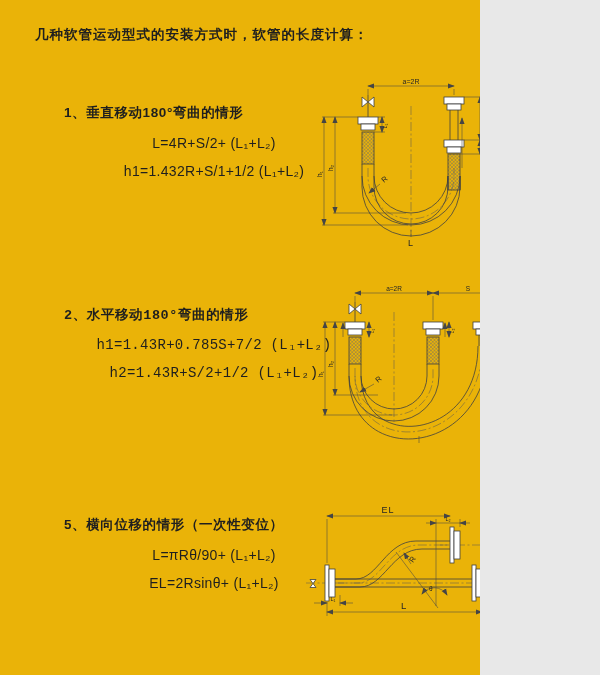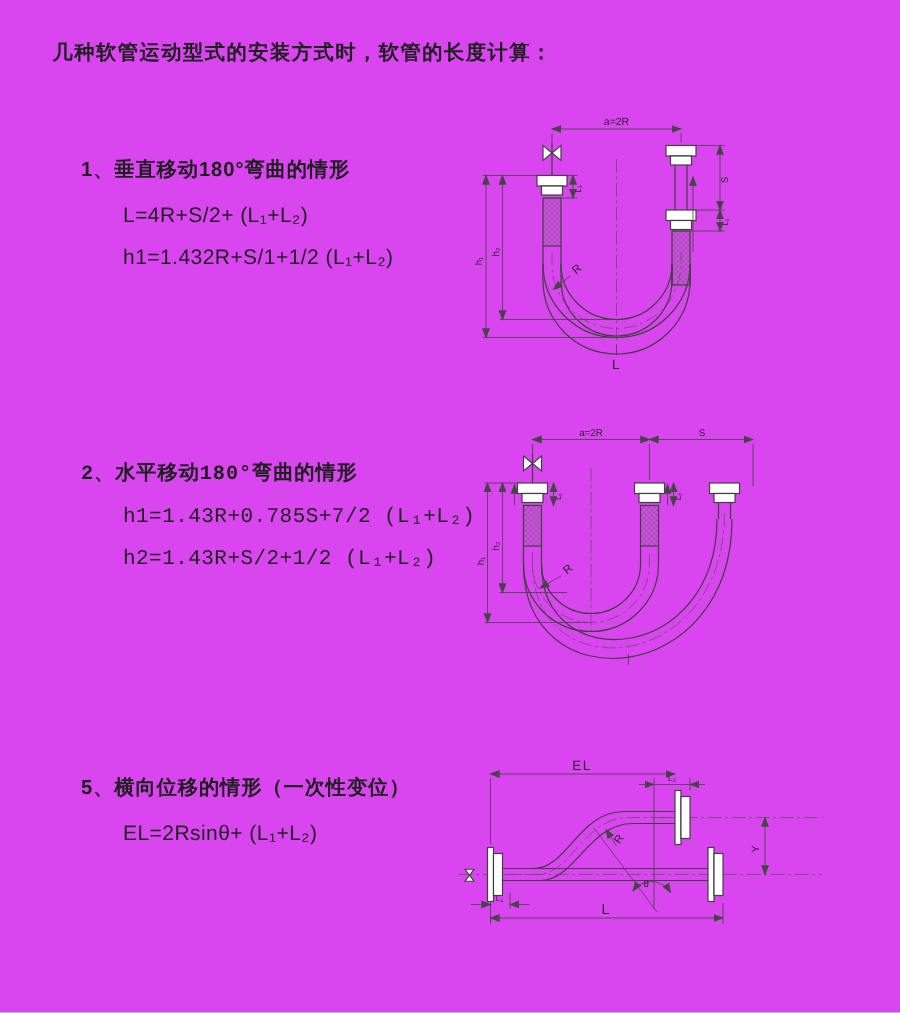--- a/index.html
+++ b/index.html
@@ -1,21 +1,21 @@
 <!DOCTYPE html>
 <html><head>
 <meta charset="utf-8">
 <style>
   html,body{margin:0;padding:0;background:#e8e8e8;}
-  #page{position:relative;width:600px;height:675px;background:#d946ef;overflow:hidden;
+  #page{position:relative;width:480px;height:675px;background:#eab308;overflow:hidden;
         font-family:"Liberation Sans","DejaVu Sans",sans-serif;color:#1f1f1f;}
   .title{position:absolute;left:35px;top:26px;font-size:13.5px;font-weight:bold;letter-spacing:1px;}
-  .section{position:absolute;left:6px;width:320px;}
+  .section{position:absolute;left:16px;width:320px;}
   .sec-heading{margin:0 0 0 48px;font-size:13.5px;font-weight:bold;letter-spacing:.6px;white-space:nowrap;}
-  .formula{margin:0 0 0 76px;font-size:14px;line-height:28px;letter-spacing:.3px;white-space:nowrap;}
+  .formula{margin:0 0 0 76px;font-size:14px;line-height:28px;letter-spacing:.3px;white-space:nowrap;text-align:center;}
   #sec1{top:104px;} #sec2{top:306px;font-family:Liberation Mono, monospace;} #sec3{top:516px;}
   #sec1 .sec-heading,#sec2 .sec-heading,#sec3 .sec-heading{margin-bottom:7px;}
   .diag{position:absolute;}
   #d1{left:312px;top:76px;} #d2{left:312px;top:284px;} #d3{left:300px;top:502px;}
   .ln{stroke:#404040;stroke-width:.8;fill:none;}
   .dm{stroke:#454545;stroke-width:.55;fill:none;}
   .cl{stroke:#555;stroke-width:.5;fill:none;stroke-dasharray:9 2.5 2 2.5;}
   .fl{fill:#ffffff;stroke:#404040;stroke-width:.8;}
   .ht{stroke:#404040;stroke-width:.8;}
   .tx{fill:#262626;font-family:"Liberation Sans","DejaVu Sans",sans-serif;}
@@ -34,20 +34,21 @@
   </div>
 
   <div class="section" id="sec2">
     <div class="sec-heading">2、水平移动180°弯曲的情形</div>
     <div class="formula">h1=1.43R+0.785S+7/2 (L₁+L₂)</div>
     <div class="formula">h2=1.43R+S/2+1/2 (L₁+L₂)</div>
   </div>
 
   <div class="section" id="sec3">
     <div class="sec-heading">5、横向位移的情形（一次性变位）</div>
+    <div class="formula">L=πRθ/90+ (L₁+L₂)</div>
     <div class="formula">EL=2Rsinθ+ (L₁+L₂)</div>
   </div>
 
   <svg id="d1" class="diag" width="212" height="176" viewBox="0 0 212 176">
     <defs>
       <marker id="arr1" viewBox="0 0 8 8" refX="7" refY="4" markerWidth="7" markerHeight="7" orient="auto-start-reverse" markerUnits="userSpaceOnUse">
         <path d="M0,1 L8,4 L0,7 Z" fill="#454545"></path>
       </marker>
       <pattern id="hp1" patternUnits="userSpaceOnUse" width="3.5" height="3.5">
         <path d="M0,3.5 L3.5,0 M0,0 L3.5,3.5" stroke="#6a6a6a" stroke-width="0.45"></path>

